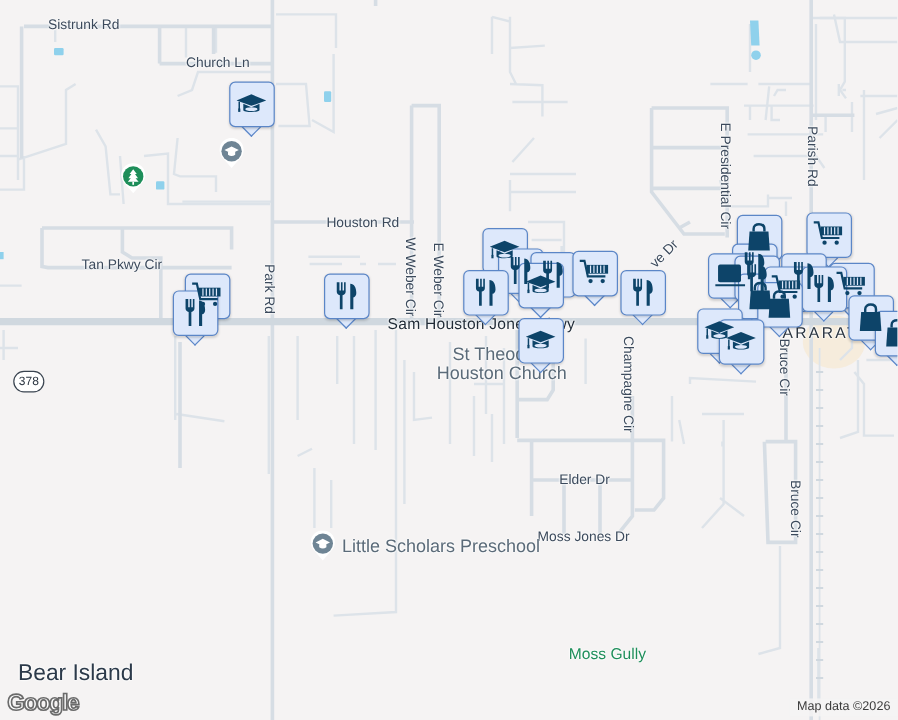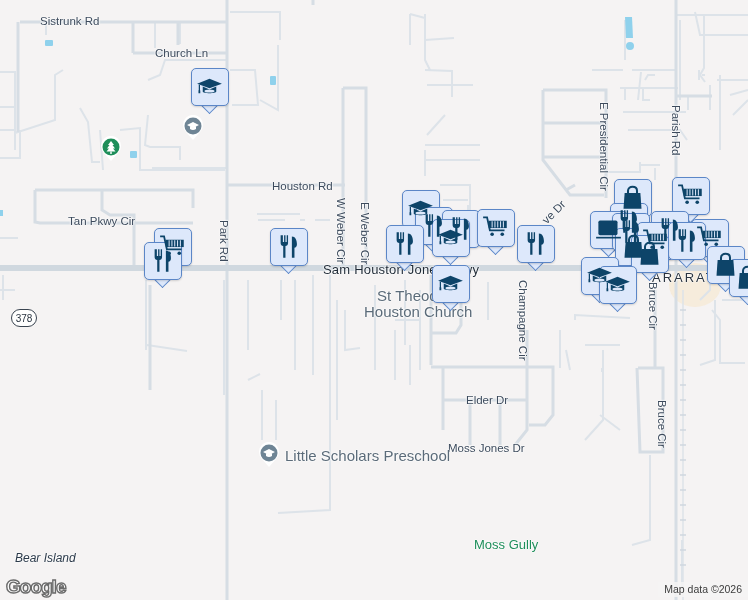--- a/index.html
+++ b/index.html
@@ -3,21 +3,21 @@
 <meta charset="utf-8">
 <style>
   html, body { margin:0; padding:0; }
   body { width:748px; height:600px; overflow:hidden; background:#f5f3f3; font-family:"Liberation Sans", sans-serif; }
   #map { position:relative; width:748px; height:600px; background:#f5f3f3; overflow:hidden; }
   #map svg.base { position:absolute; left:0; top:0; }
   .lbl { position:absolute; white-space:nowrap; color:#3c4a5c; font-size:11.5px; text-shadow:0 0 2px #fff,0 0 2px #fff,0 0 2px #fff; }
   .lbl.v { writing-mode:vertical-rl; }
   .lbl.big { font-size:15px; color:#5b6b79; line-height:16px; }
   .lbl.hwy { font-size:13px; color:#1f2a36; letter-spacing:0.2px; }
-  .lbl.place { font-size:12px; font-style:italic; color:#2c3a4a; }
+  .lbl.place { font-size:19px; color:#2c3a4a; }
   .lbl.park { font-size:13px; color:#1e8e5a; }
   .lbl.town { font-size:13px; letter-spacing:2px; color:#2a3440; }
   .shield { position:absolute; width:26px; height:18px; border:1.5px solid #3a4450; border-radius:9px; background:#fff; font-size:10px; color:#2a3440; display:flex; align-items:center; justify-content:center; box-sizing:border-box; }
   .poi-pin { position:absolute; width:22px; height:26px; }
   .marker { position:absolute; width:38px; height:46px; }
   .marker .box { position:absolute; left:0; top:0; width:36px; height:36px; background:#dde8fb; border:1.3px solid #5b86c7; border-radius:5px; box-shadow:0 1px 2px rgba(0,0,0,0.15); }
   .marker .tip { position:absolute; left:11px; top:28px; width:14px; height:14px; background:#dde8fb; border-right:1.3px solid #5b86c7; border-bottom:1.3px solid #5b86c7; transform:rotate(45deg); }
   .marker svg { position:absolute; left:5px; top:5px; width:27px; height:27px; z-index:2; }
   .google { position:absolute; left:6px; top:576px; font-size:19px; font-weight:bold; color:#fff; -webkit-text-stroke:1.4px #6b6b6b; letter-spacing:-1px; }
   .attrib { position:absolute; right:0; top:582px; background:rgba(245,243,243,0.85); font-size:10.5px; color:#3c3c3c; padding:1px 6px 2px 6px; }

